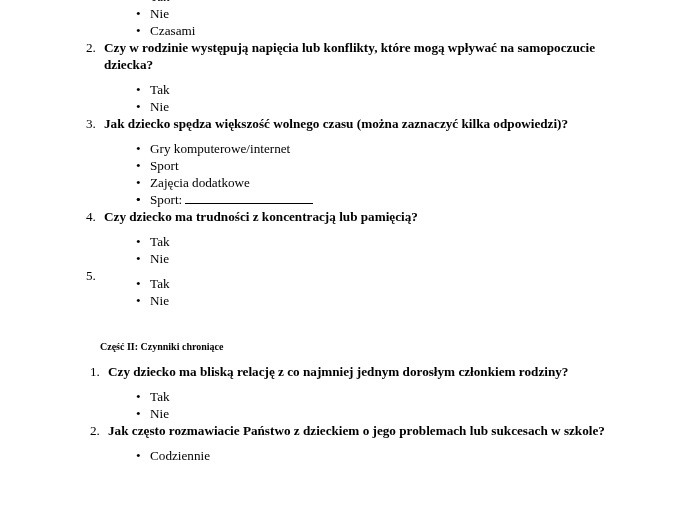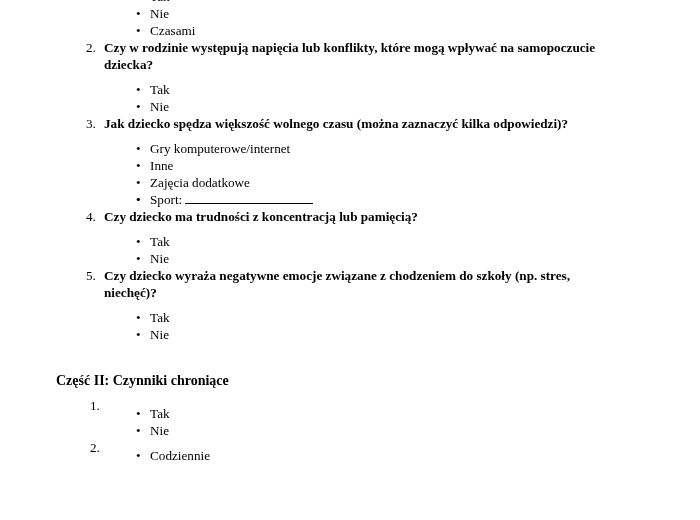--- a/index.html
+++ b/index.html
@@ -83,23 +83,23 @@
     display: inline-block;
     width: 128px;
     border-bottom: 1px solid #000;
     height: 0.82em;
     vertical-align: baseline;
     margin-left: 3px;
   }
   
   .section-heading {
     font-weight: bold;
-    font-size: 14px;
+    font-size: 10px;
     line-height: 17px;
-    padding-left: 56px;
+    padding-left: 100px;
     white-space: nowrap;
     font-family: Liberation Serif, serif;
   }
   .gap-before-heading { height: 29px; }
   .gap-small { height: 8px; }
 </style>
 </head>
 <body>
 
 <div id="page">
@@ -116,51 +116,52 @@
       <ul class="blist spaced">
         <li class="bitem"><span class="dot">•</span><span>Tak</span></li>
         <li class="bitem"><span class="dot">•</span><span>Nie</span></li>
       </ul>
       <div class="qitem">
         <span class="num">3.</span>
         <span class="qtext">Jak dziecko spędza większość wolnego czasu (można zaznaczyć kilka odpowiedzi)?</span>
       </div>
       <ul class="blist spaced">
         <li class="bitem"><span class="dot">•</span><span>Gry komputerowe/internet</span></li>
-        <li class="bitem"><span class="dot">•</span><span>Inne</span></li>
+        <li class="bitem"><span class="dot">•</span><span>Sport</span></li>
         <li class="bitem"><span class="dot">•</span><span>Zajęcia dodatkowe</span></li>
         <li class="bitem"><span class="dot">•</span></li>
         <li class="bitem"><span class="dot">•</span><span>Sport:</span><span class="blank-rule"></span></li>
       </ul>
       <div class="qitem">
         <span class="num">4.</span>
         <span class="qtext">Czy dziecko ma trudności z koncentracją lub pamięcią?</span>
       </div>
       <ul class="blist spaced">
         <li class="bitem"><span class="dot">•</span><span>Tak</span></li>
         <li class="bitem"><span class="dot">•</span><span>Nie</span></li>
       </ul>
       <div class="qitem">
         <span class="num">5.</span>
-        <span class="qtext">Czy dziecko wyraża negatywne emocje związane z chodzeniem do szkoły (np. stres, niechęć)?</span>
       </div>
       <ul class="blist spaced">
         <li class="bitem"><span class="dot">•</span><span>Tak</span></li>
         <li class="bitem"><span class="dot">•</span><span>Nie</span></li>
       </ul>
       <div class="gap-before-heading"></div>
       <div class="section-heading">Część II: Czynniki chroniące</div>
       <div class="gap-small"></div>
       <div class="qitem part2">
         <span class="num">1.</span>
+        <span class="qtext">Czy dziecko ma bliską relację z co najmniej jednym dorosłym członkiem rodziny?</span>
       </div>
       <ul class="blist spaced">
         <li class="bitem"><span class="dot">•</span><span>Tak</span></li>
         <li class="bitem"><span class="dot">•</span><span>Nie</span></li>
       </ul>
       <div class="qitem part2">
         <span class="num">2.</span>
+        <span class="qtext">Jak często rozmawiacie Państwo z dzieckiem o jego problemach lub sukcesach w szkole?</span>
       </div>
       <ul class="blist spaced">
         <li class="bitem"><span class="dot">•</span><span>Codziennie</span></li>
       </ul>
     </div>
 </div>
 
 </body></html>

